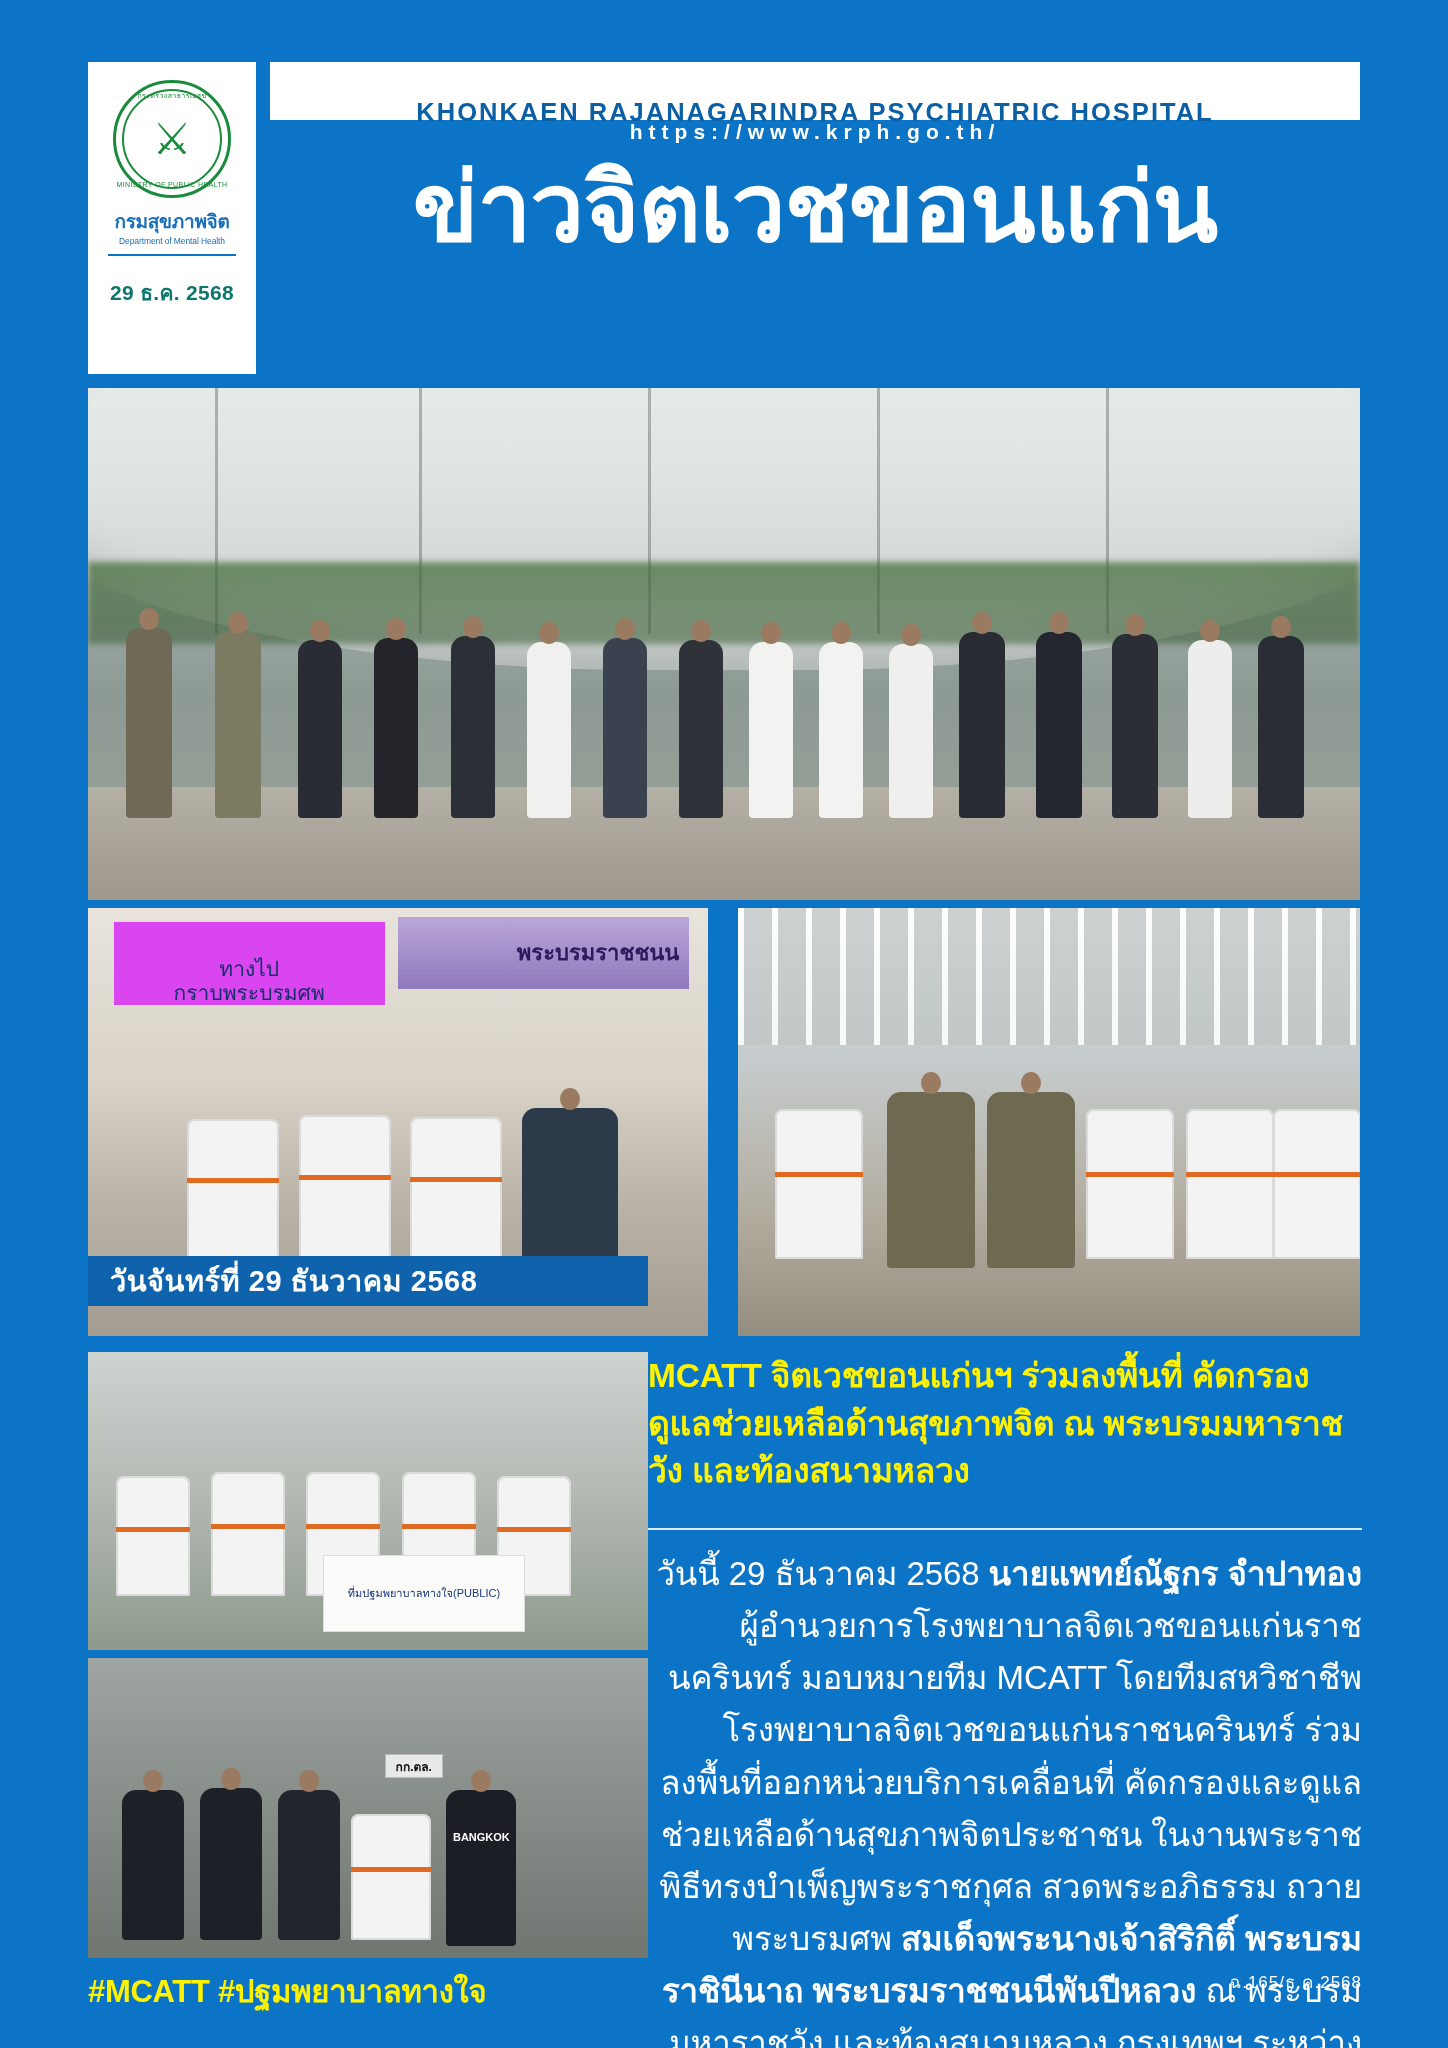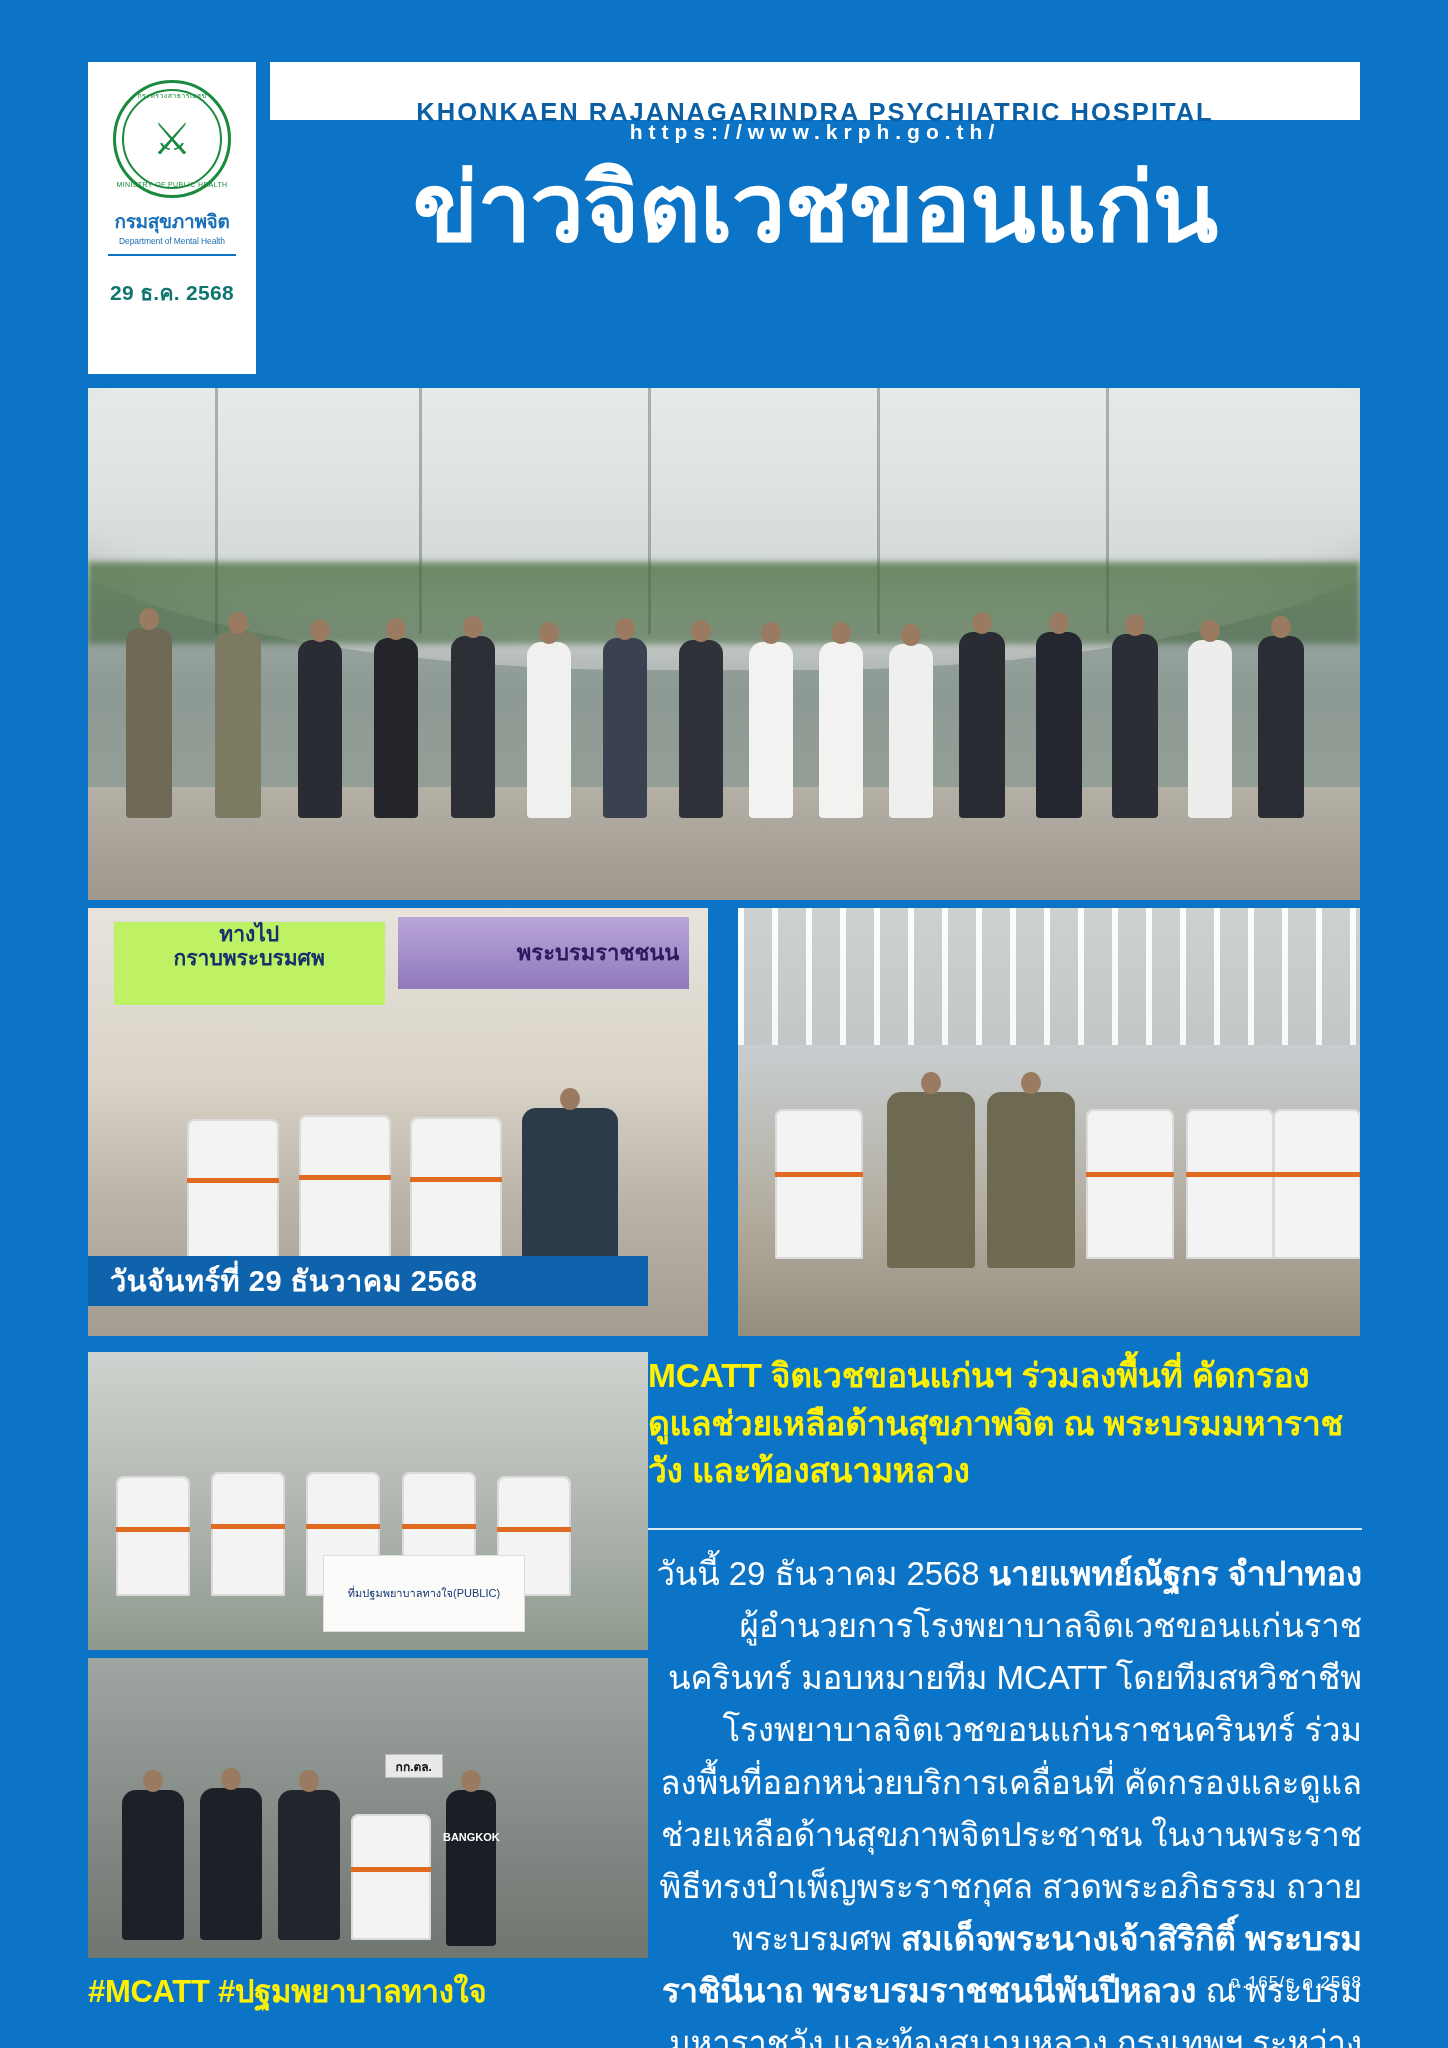--- a/index.html
+++ b/index.html
@@ -209,23 +209,23 @@
     width: 20px; height: 22px; border-radius: 50%; background: #9a7a60;
   }
 
   .ph-small-bg { position: absolute; inset: 0; }
 
   .photo-mid-left .ph-small-bg {
     background: linear-gradient(180deg,#e8e4dc 0%, #d9d3c8 40%, #b9b2a6 70%, #a39c90 100%);
   }
   .banner-white {
     position: absolute; left: 4%; top: 3%; width: 44%; height: 20%;
-    background: #bef264; border: 1px solid #ddd;
-    display: flex; align-items: flex-start; justify-content: center;
-    color: #15306b; font-weight: bold; font-size: 21px; text-align: center; line-height: 1.15;
+    background: #d946ef; border: 1px solid #ddd;
+    display: flex; align-items: flex-end; justify-content: center;
+    color: #15306b; font-weight: normal; font-size: 21px; text-align: center; line-height: 1.15;
   }
   .banner-purple {
     position: absolute; left: 50%; top: 2%; width: 47%; height: 17%;
     background: linear-gradient(180deg,#b9a6d8,#8f79bd);
     display:flex; align-items:center; justify-content:flex-end;
     color:#2b1b5e; font-weight:bold; font-size: 22px; padding-right: 10px;
   }
 
   .photo-mid-right .ph-small-bg {
     background: linear-gradient(180deg,#d8dcdd 0%, #c6cccd 35%, #b0a99b 75%, #938d80 100%);
@@ -470,21 +470,21 @@
     <div class="person" style="left:6%;width:62px;height:150px;background:#1d2027;bottom:6%">
         <div class="head"></div>
       </div>
     <div class="person" style="left:20%;width:62px;height:152px;background:#1d2027;bottom:6%">
         <div class="head"></div>
       </div>
     <div class="person" style="left:34%;width:62px;height:150px;background:#22252c;bottom:6%">
         <div class="head"></div>
       </div>
     <div class="vest" style="left:47%;width:80px;height:126px;bottom:6%"></div>
-    <div class="person" style="left:64%;width:50px;height:156px;background:#1b1e24;bottom:4%">
+    <div class="person" style="left:64%;width:70px;height:156px;background:#1b1e24;bottom:4%">
       <div class="head"></div>
       <div style="position:absolute;left:50%;top:26%;transform:translateX(-50%);color:#fff;font-size:11px;font-weight:bold">BANGKOK</div>
     </div>
     <div style="position:absolute;left:53%;top:32%;width:58px;height:24px;background:#e9e9e7;border:1px solid #bbb;display:flex;align-items:center;justify-content:center;color:#111;font-size:12px;font-weight:bold">กก.ตล.</div>
   </div>
 
   <div class="headline">MCATT จิตเวชขอนแก่นฯ ร่วมลงพื้นที่ คัดกรอง ดูแลช่วยเหลือด้านสุขภาพจิต ณ พระบรมมหาราชวัง และท้องสนามหลวง</div>
   <div class="rule"></div>
 
   <div class="body-text">

